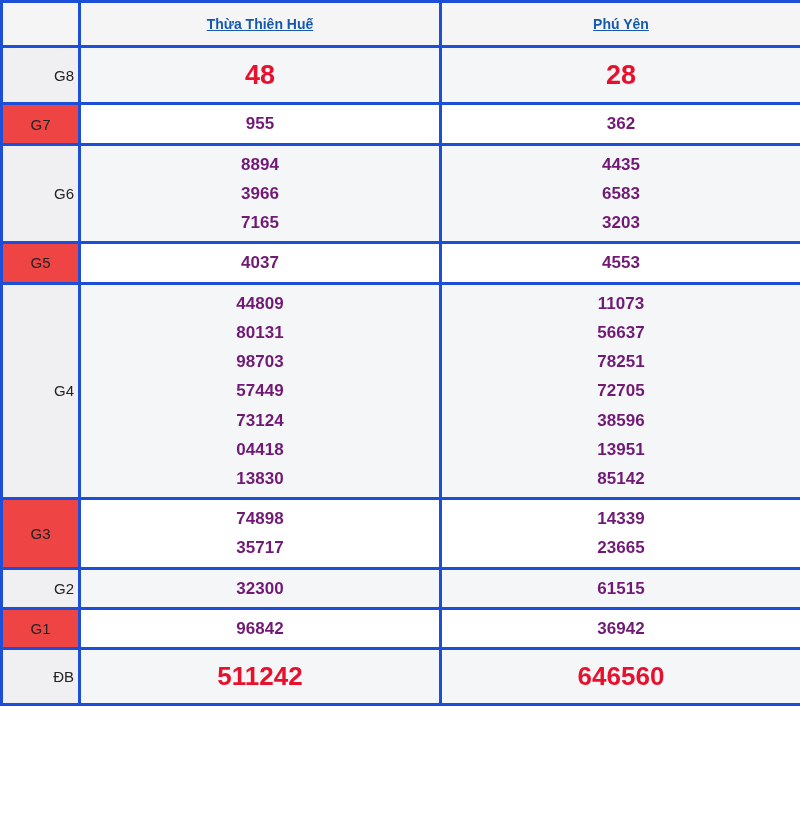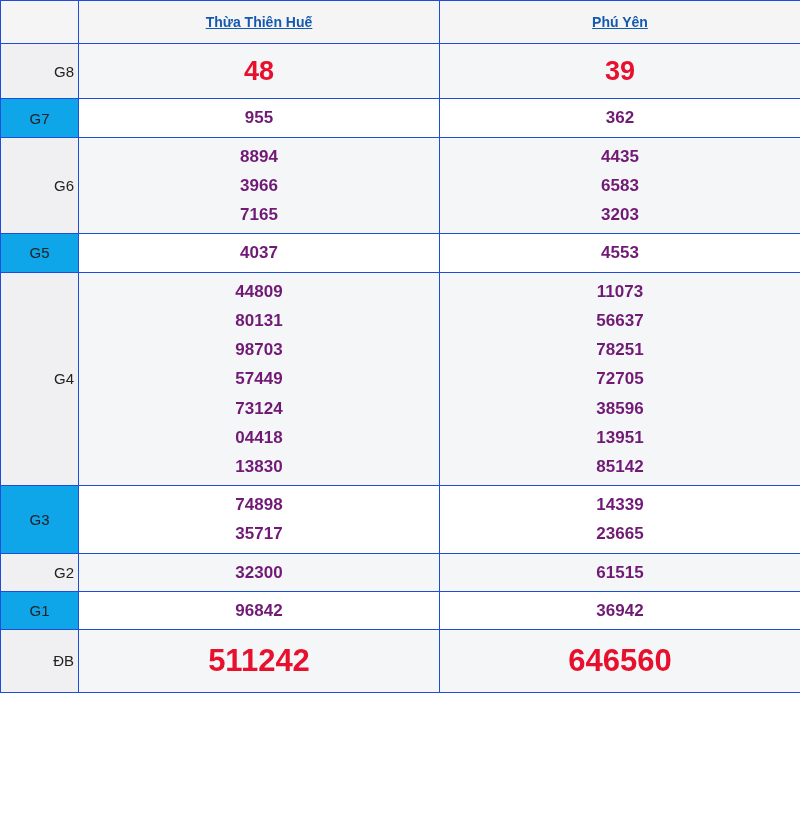--- a/index.html
+++ b/index.html
@@ -11,62 +11,62 @@
     font-family: "Liberation Sans", sans-serif;
     width: 800px;
   }
   table.lottery {
     width: 800px;
     border-collapse: collapse;
     table-layout: fixed;
   }
   table.lottery th,
   table.lottery td {
-    border: 1px solid #1d4ed8;
+    border: 3px solid #1d4ed8;
     text-align: center;
     vertical-align: middle;
     padding: 4px;
   }
   col.c-label { width: 78px; }
   col.c-prov  { width: 361px; }
 
   thead th {
     background: #f5f5f5;
     height: 34px;
     font-size: 14px;
     font-weight: bold;
   }
   thead th.province a {
     color: #1558b0;
     text-decoration: underline;
   }
   thead th.corner { background: #f5f5f5; }
 
   td.label {
-    background: #0ea5e9;
+    background: #ef4444;
     color: #222;
     font-size: 15px;
     font-weight: normal;
   }
   td.numbers {
     background: #ffffff;
     color: #701a75;
     font-size: 17px;
     font-weight: bold;
     line-height: 1.72;
     padding: 4px 0;
   }
   tr.alt td.numbers { background: #f5f6f8; }
   tr.alt td.label { background: #f0f0f2; text-align: right; }
 
   td.numbers.red {
     color: #e8112d;
   }
   td.numbers.g8 { font-size: 27px; }
-  td.numbers.db { font-size: 31px; }
+  td.numbers.db { font-size: 26px; }
 
   .num-line { display: block; }
 </style>
 </head>
 <body>
 
 <table class="lottery">
   <colgroup>
     <col class="c-label">
     <col class="c-prov">
@@ -83,21 +83,21 @@
       </th>
     </tr>
   </thead>
   <tbody id="tbody">
       <tr class="alt">
         <td class="label">G8</td>
         <td class="numbers red g8">
           <span class="num-line">48</span>
         </td>
         <td class="numbers red g8">
-          <span class="num-line">39</span>
+          <span class="num-line">28</span>
         </td>
       </tr>
       <tr>
         <td class="label">G7</td>
         <td class="numbers">
           <span class="num-line">955</span>
         </td>
         <td class="numbers">
           <span class="num-line">362</span>
         </td>

